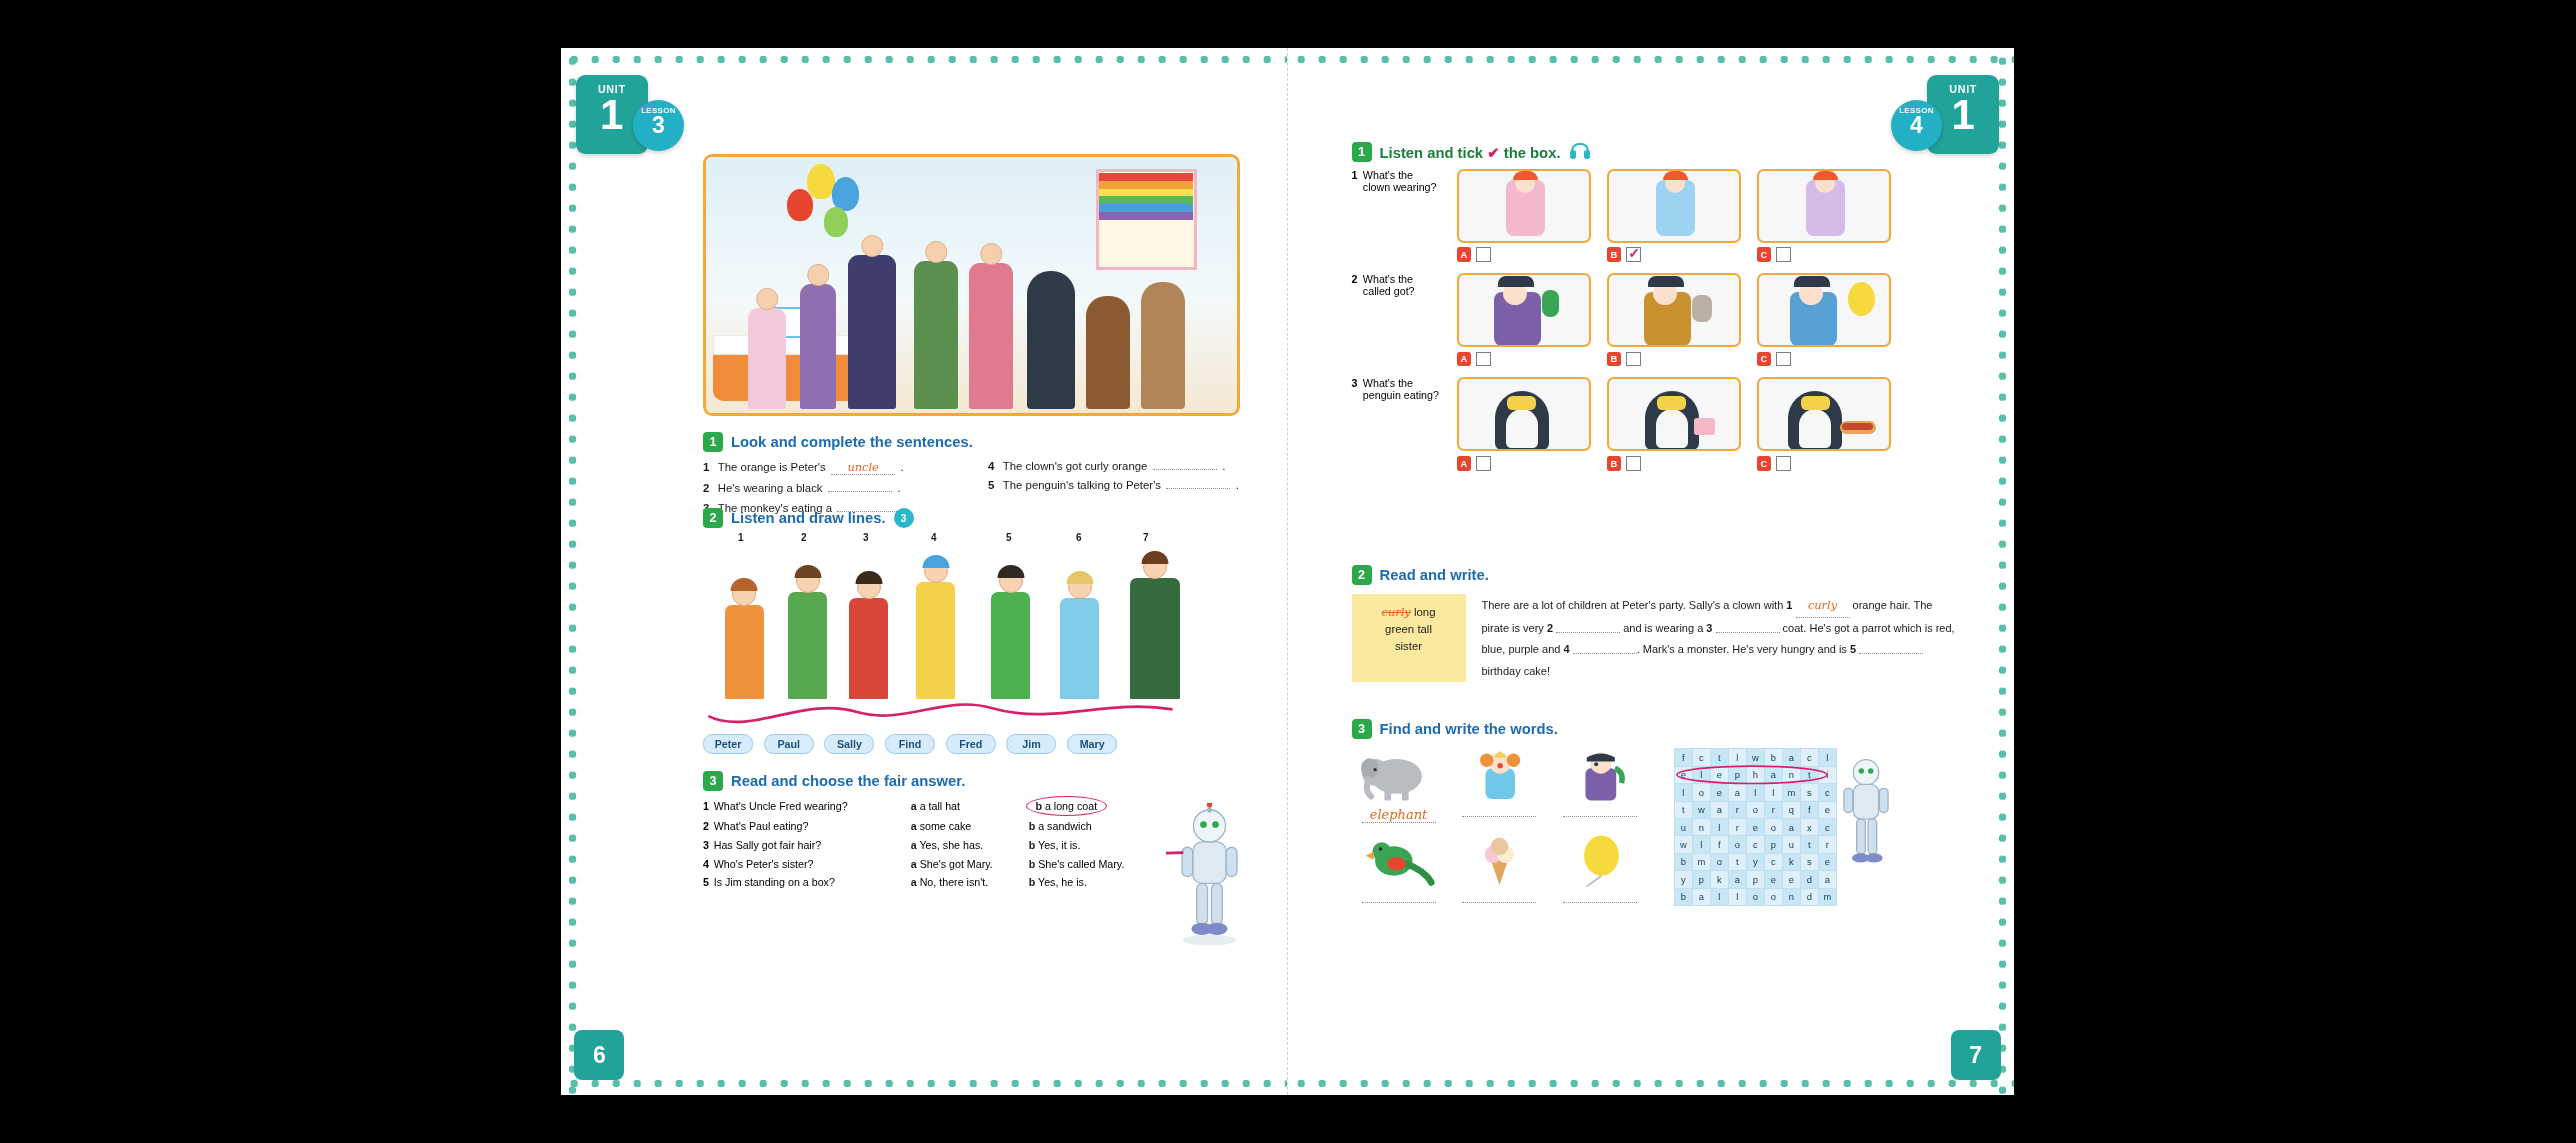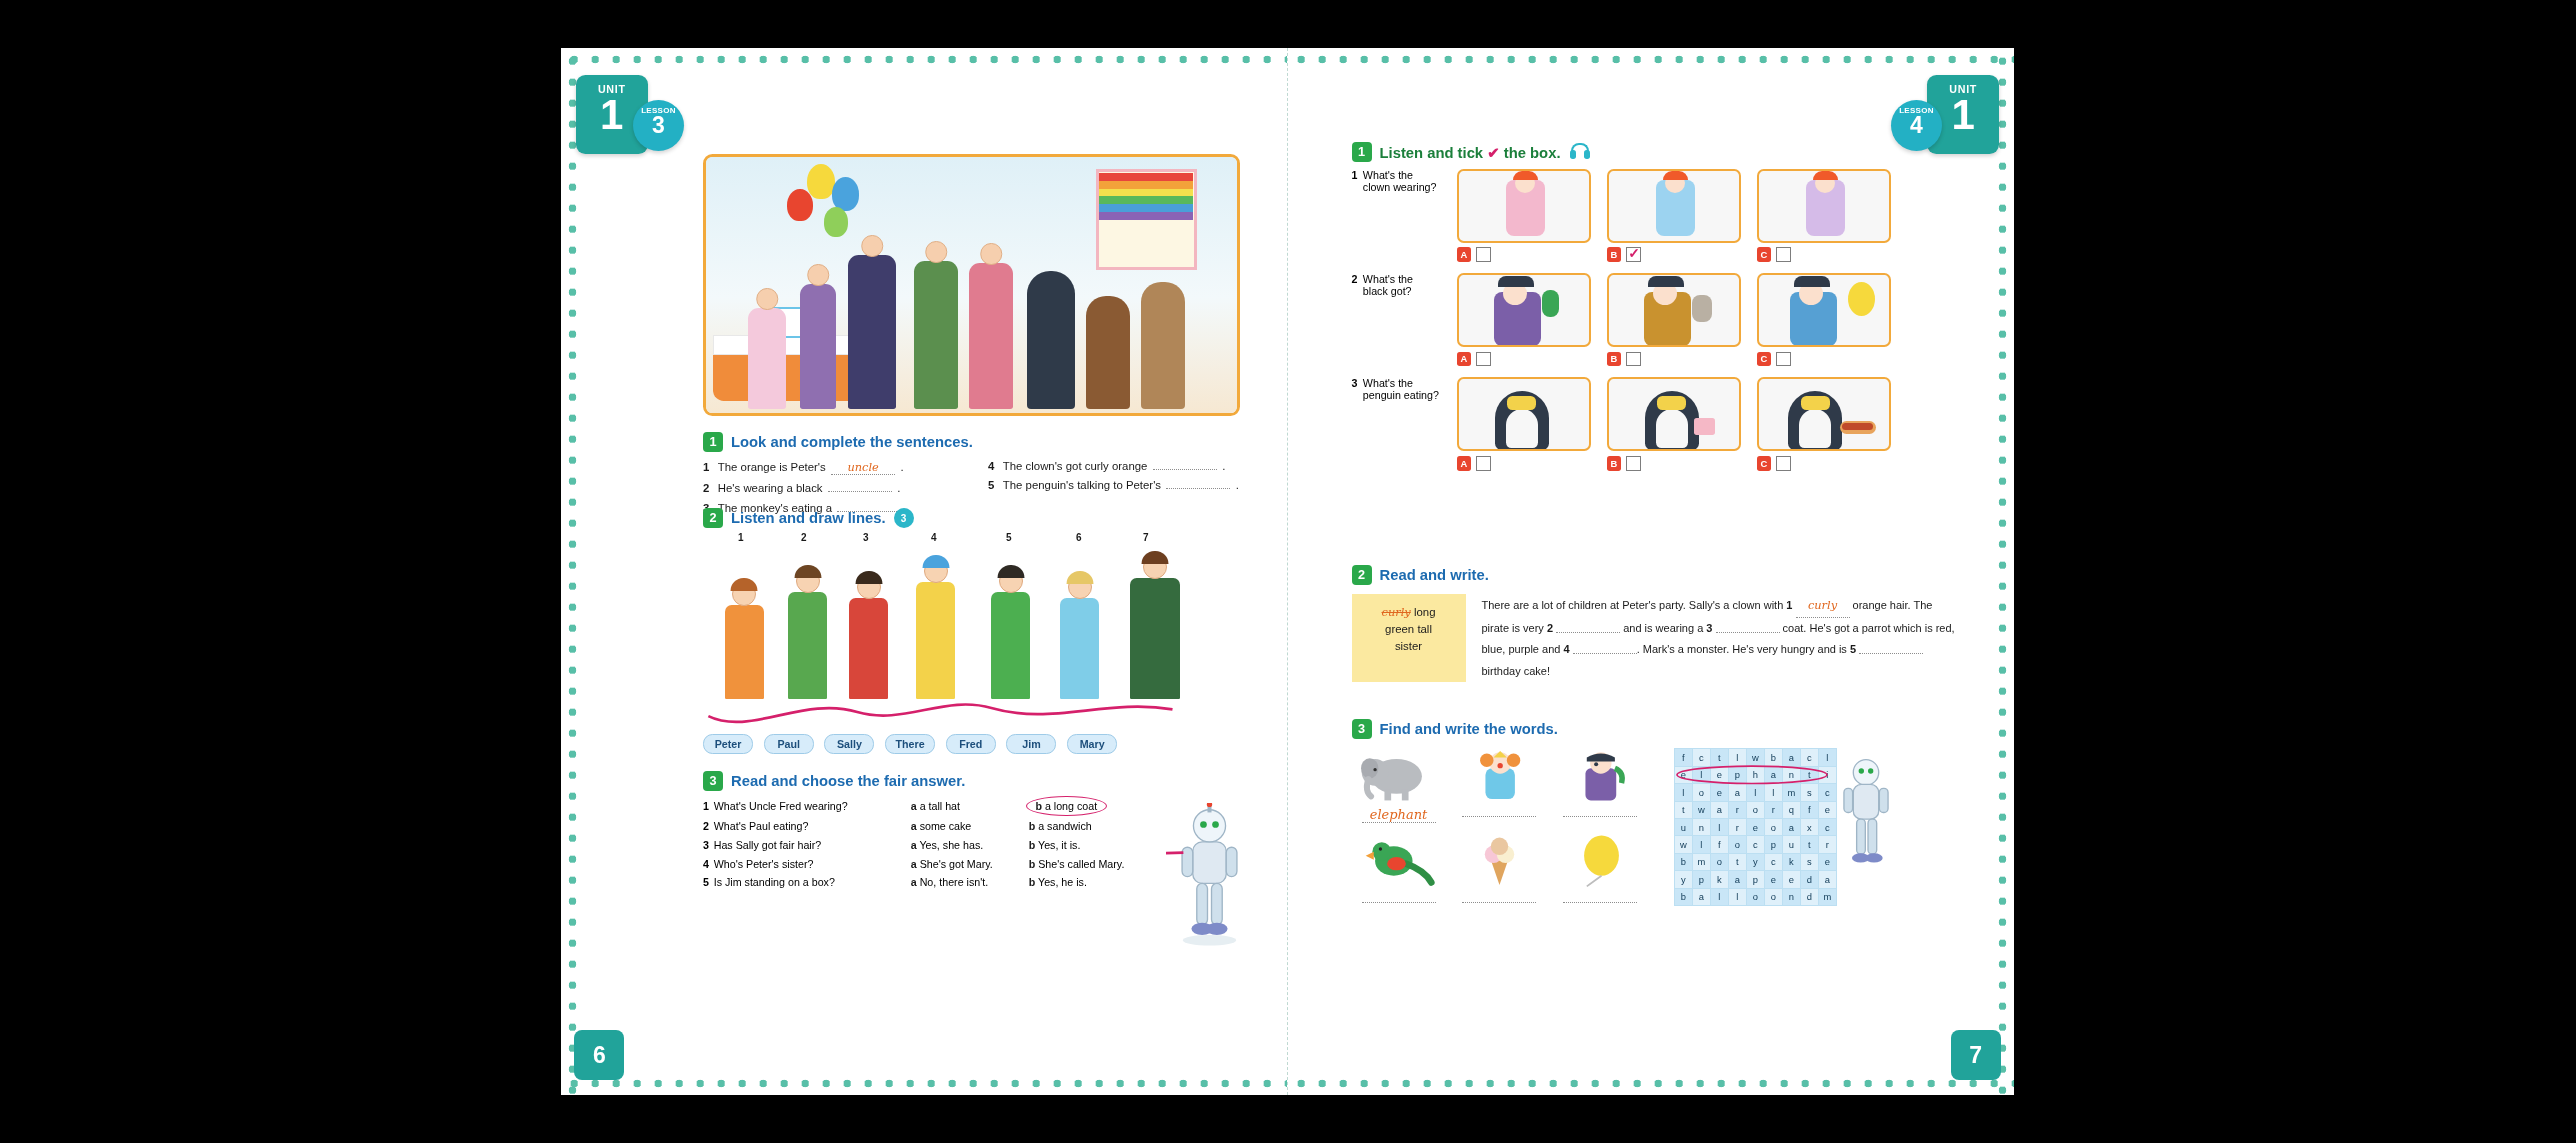--- a/index.html
+++ b/index.html
@@ -358,21 +358,21 @@
 
           <svg class="pink-path" viewBox="0 0 820 56" preserveAspectRatio="none">
             <path d="M8 40 C 70 70, 150 10, 230 34 C 300 54, 360 8, 430 28 C 520 54, 600 14, 700 30" fill="none" stroke="#d5206b" stroke-width="4"></path>
           </svg>
         </div>
 
         <div class="name-row">
           <div class="name-chip">Peter</div>
           <div class="name-chip">Paul</div>
           <div class="name-chip">Sally</div>
-          <div class="name-chip">There</div>
+          <div class="name-chip">Find</div>
           <div class="name-chip">Fred</div>
           <div class="name-chip">Jim</div>
           <div class="name-chip">Mary</div>
         </div>
       </div>
 
       <div class="ex3l">
         <div class="ex-head">
           <div class="ex-num">3</div>
           <div class="ex-title">Read and choose the fair answer.</div>
@@ -497,21 +497,21 @@
             <div class="opt-row">
               <div class="opt-letter">C</div>
               <div class="checkbox"></div>
             </div>
           </div>
         </div>
 
         <div class="tick-row" style="margin-top:10.7px;">
           <div class="q-label">
             <span class="qn">2</span>
-            <span>What's the black got?</span>
+            <span>What's the called got?</span>
           </div>
           <div class="tick-col">
             <div class="pic-card">
               <div style="position:absolute;left:35px;top:17.4px;width:47px;height:54px;background:#7b5fa8;border-radius:8px;"></div>
               <div style="position:absolute;left:44px;top:6.7px;width:24px;height:23px;border-radius:50%;background:#fbe0cd;"></div>
               <div style="position:absolute;left:39px;top:1.3px;width:36px;height:10.7px;border-radius:8px 8px 0 0;background:#2f3a49;"></div>
               <div style="position:absolute;left:83px;top:14.8px;width:17.4px;height:27px;border-radius:8px;background:#3aa655;"></div>
             </div>
             <div class="opt-row">
               <div class="opt-letter">A</div>

